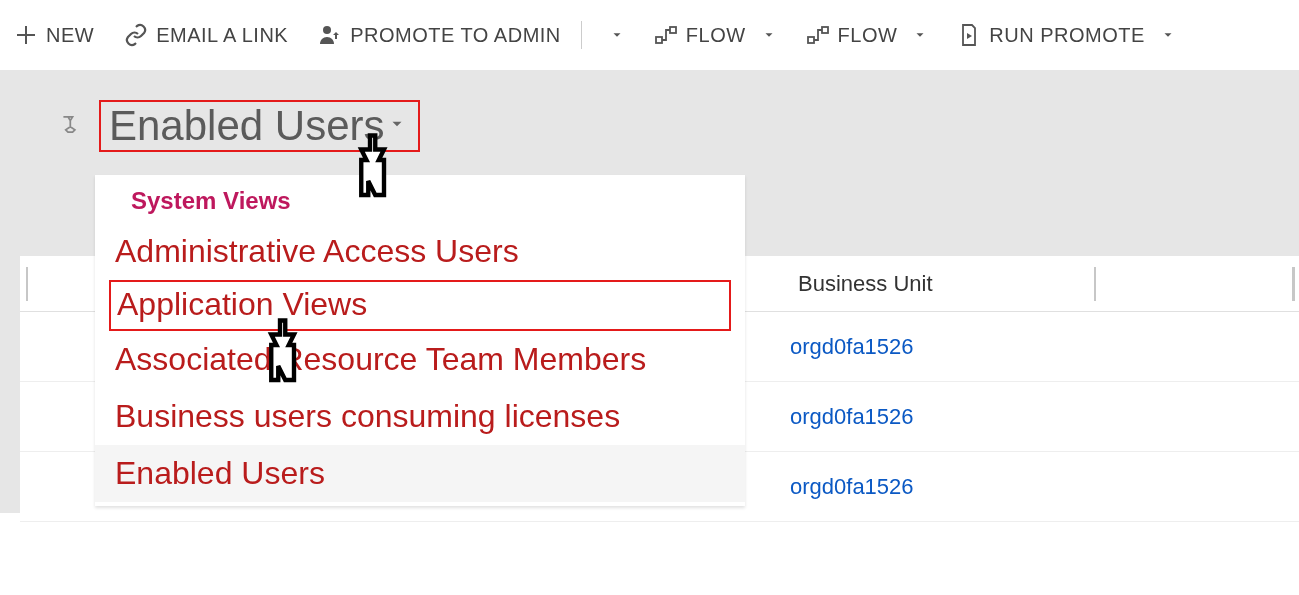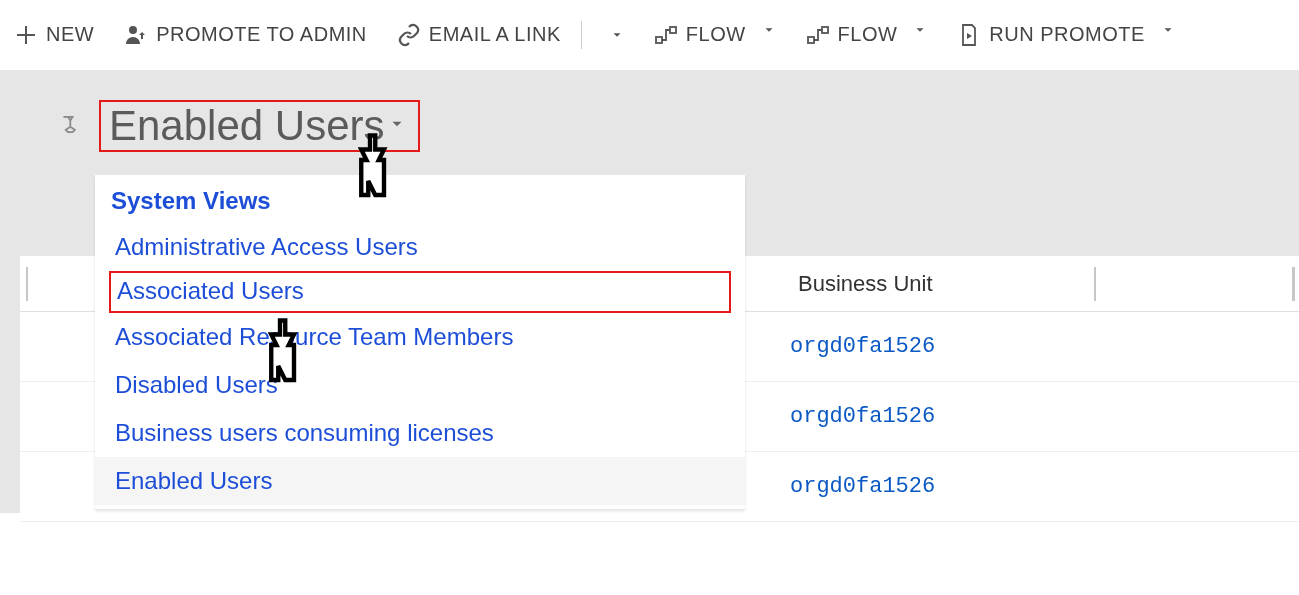--- a/index.html
+++ b/index.html
@@ -17,20 +17,21 @@
   .cmdbar {
     display: flex;
     align-items: center;
     gap: 30px;
     height: 70px;
     padding: 0 14px;
     background: #fff;
   }
   .cmd {
     display: flex;
+    align-items: center;
     gap: 8px;
     font-size: 20px;
     letter-spacing: 0.5px;
     color: #444;
     cursor: pointer;
   }
   .cmd svg { width: 24px; height: 24px; fill: #555; }
   .cmd .caret { width: 14px; height:14px; margin-left:8px; }
   .sep {
     width:1px; height:28px; background:#ccc; margin:0 -10px;
@@ -72,26 +73,26 @@
     top: 105px;
     left: 95px;
     width: 650px;
     background:#fff;
     box-shadow: 0 2px 3px rgba(0,0,0,0.12);
     padding: 6px 0 4px 0;
   }
   .dd-header {
     font-size: 24px;
     font-weight: 700;
-    color:#1d4ed8;
-    padding: 6px 20px 8px 16px;
+    color:#be185d;
+    padding: 6px 20px 8px 36px;
   }
   .dd-item {
-    font-size: 24px;
-    color:#1d4ed8;
+    font-size: 32px;
+    color:#b91c1c;
     padding: 10px 20px 10px 20px;
     cursor:pointer;
   }
   .dd-item.selected { background:#f5f5f5; }
   .dd-item.highlight {
     border: 2.7px solid #e41a1a;
     margin: 0 14px;
     padding: 4px 6px 6px 6px;
   }
 
@@ -116,21 +117,21 @@
   .col-title { width: 160px; }
   .edge-sep { width:3px; height:34px; background:#c7c7c7; margin-left:auto; margin-right:4px;}
   .grid-row {
     display:flex;
     align-items:center;
     height:70px;
     font-size:22px;
     color:#0b59c4;
     border-bottom:1px solid #eee;
   }
-  .grid-row .cell-bu { margin-left: 770px; cursor:pointer;font-family:Liberation Mono, monospace; }
+  .grid-row .cell-bu { margin-left: 770px; cursor:pointer; }
 
   
   .cursor {
     position:absolute;
     pointer-events:none;
   }
   .cursor svg { width:84px; height:84px; }
 </style>
 </head>
 <body>
@@ -138,32 +139,32 @@
 <div class="cmdbar">
   <div class="cmd">
     <svg viewBox="0 0 24 24">
         <path d="M11 3h2v18h-2zM3 11h18v2H3z"></path>
       </svg>
     <span>NEW</span>
   </div>
 
   <div class="cmd">
     <svg viewBox="0 0 24 24">
+        <path d="M10 13a5 5 0 0 0 7 0l3-3a5 5 0 0 0-7-7l-1 1M14 11a5 5 0 0 0-7 0l-3 3a5 5 0 0 0 7 7l1-1" fill="none" stroke="#555" stroke-width="2.2"></path>
+      </svg>
+    <span>EMAIL A LINK</span>
+  </div>
+
+  <div class="cmd">
+    <svg viewBox="0 0 24 24">
         <circle cx="9" cy="7" r="4"></circle>
         <path d="M2 21c0-4 3-7 7-7s7 3 7 7"></path>
         <path d="M18 9l3 3h-2v4h-2v-4h-2z"></path>
       </svg>
     <span>PROMOTE TO ADMIN</span>
-  </div>
-
-  <div class="cmd">
-    <svg viewBox="0 0 24 24">
-        <path d="M10 13a5 5 0 0 0 7 0l3-3a5 5 0 0 0-7-7l-1 1M14 11a5 5 0 0 0-7 0l-3 3a5 5 0 0 0 7 7l1-1" fill="none" stroke="#555" stroke-width="2.2"></path>
-      </svg>
-    <span>EMAIL A LINK</span>
   </div>
   <div class="sep"></div>
   <div class="cmd">
     <svg class="caret" viewBox="0 0 24 24">
         <path d="M6 9l6 6 6-6z"></path>
       </svg>
   </div>
 
   <div class="cmd">
     <svg viewBox="0 0 24 24">
@@ -231,23 +232,22 @@
       <span class="cell-bu">orgd0fa1526</span>
     </div>
     <div class="grid-row">
       <span class="cell-bu">orgd0fa1526</span>
     </div>
   </div>
 
   <div class="dropdown">
     <div class="dd-header">System Views</div>
     <div class="dd-item">Administrative Access Users</div>
-    <div class="dd-item highlight">Associated Users</div>
+    <div class="dd-item highlight">Application Views</div>
     <div class="dd-item">Associated Resource Team Members</div>
-    <div class="dd-item">Disabled Users</div>
     <div class="dd-item">Business users consuming licenses</div>
     <div class="dd-item selected">Enabled Users</div>
   </div>
 
   <div class="cursor" style="top:55px; left:335px;">
     <svg viewBox="0 0 48 48">
         <path d="M20 6v8h-5l3 6h-3v20h4v-8l4 8h5v-20h-3l3-6h-5V6z" fill="#fff" stroke="#000" stroke-width="2.5"></path>
       </svg>
   </div>
   <div class="cursor" style="top:240px; left:245px;">

